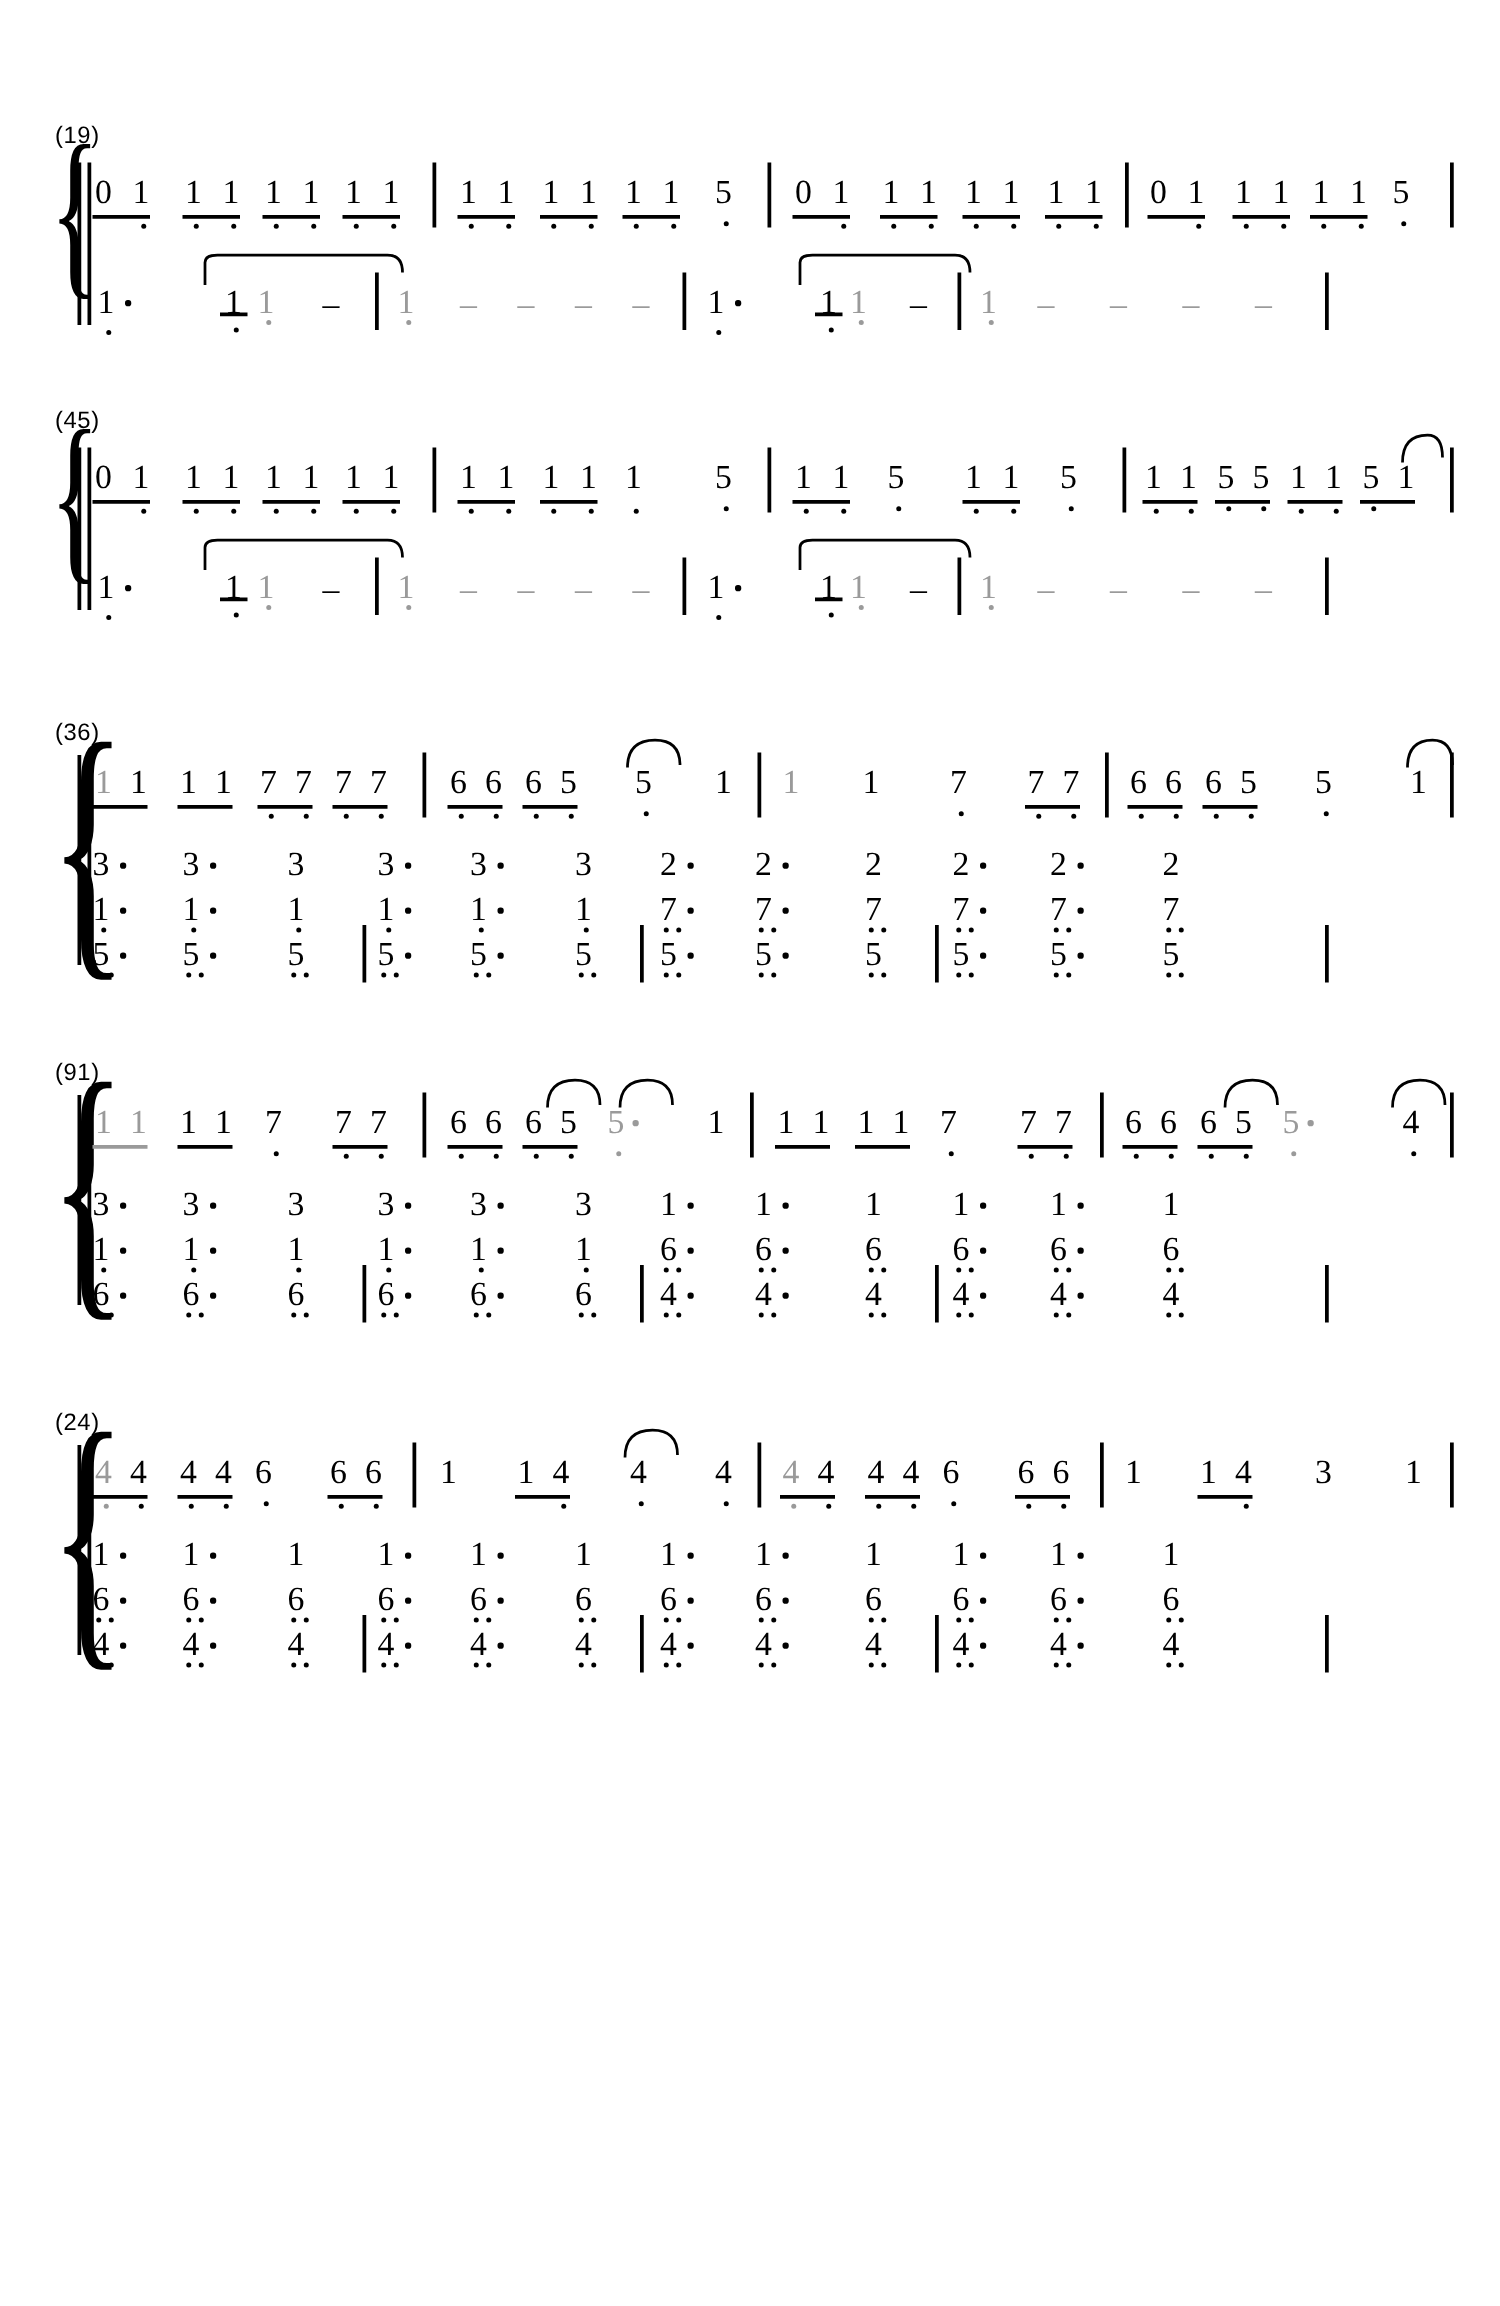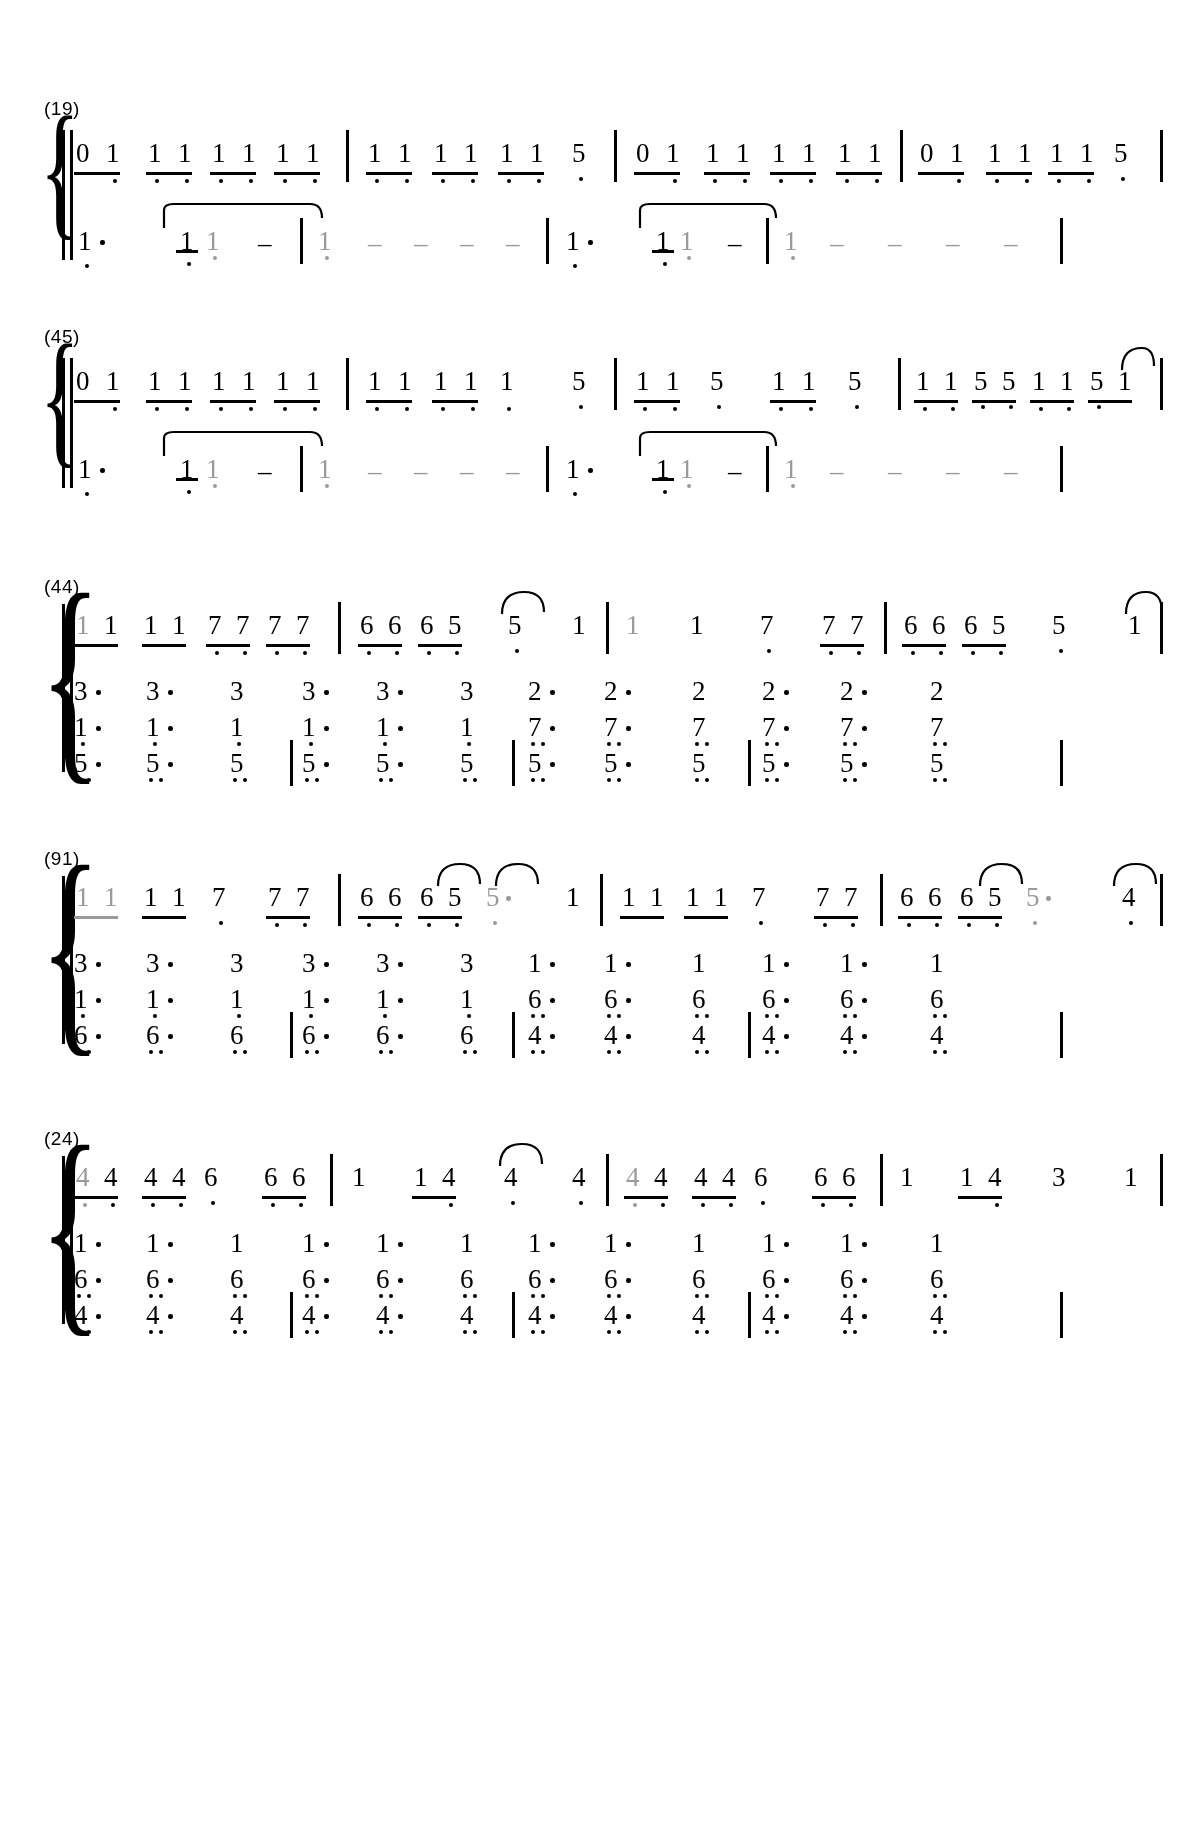--- a/index.html
+++ b/index.html
@@ -433,21 +433,21 @@
     </svg>
     <svg class="slur" style="left:636px; top:200px;" width="160" height="30" viewBox="0 0 160 30">
       <path d="M4,28 L4,10 Q4,4 14,4 L128,4 Q140,4 140,18"></path>
     </svg>
     <svg class="slur" style="left:1120px; top:118px;" width="40" height="26" viewBox="0 0 40 26">
       <path d="M2,24 Q2,2 22,2 Q34,2 34,20"></path>
     </svg>
   </div>
 
   <div class="system" style="position:absolute; left:0; top:478px; width:1200px; height:320px;">
-    <div class="system-number" style="left:44px; top:98px;">(44)</div>
+    <div class="system-number" style="left:44px; top:98px;">(36)</div>
     <div class="brace tall" style="left:40px; top:104px;">{</div>
     <div class="sysbar" style="left:62px; top:126px; height:168px;"></div>
     <div class="sysbar" style="left:70px; top:126px; height:168px;"></div>
 
     <div>
       <div class="note gray" style="left:76px; top:134px;">1</div>
       <div class="note" style="left:104px; top:134px;">1</div>
       <div class="beam" style="left:74px; top:166px; width:44px;"></div>
 
       <div class="note" style="left:144px; top:134px;">1</div>

